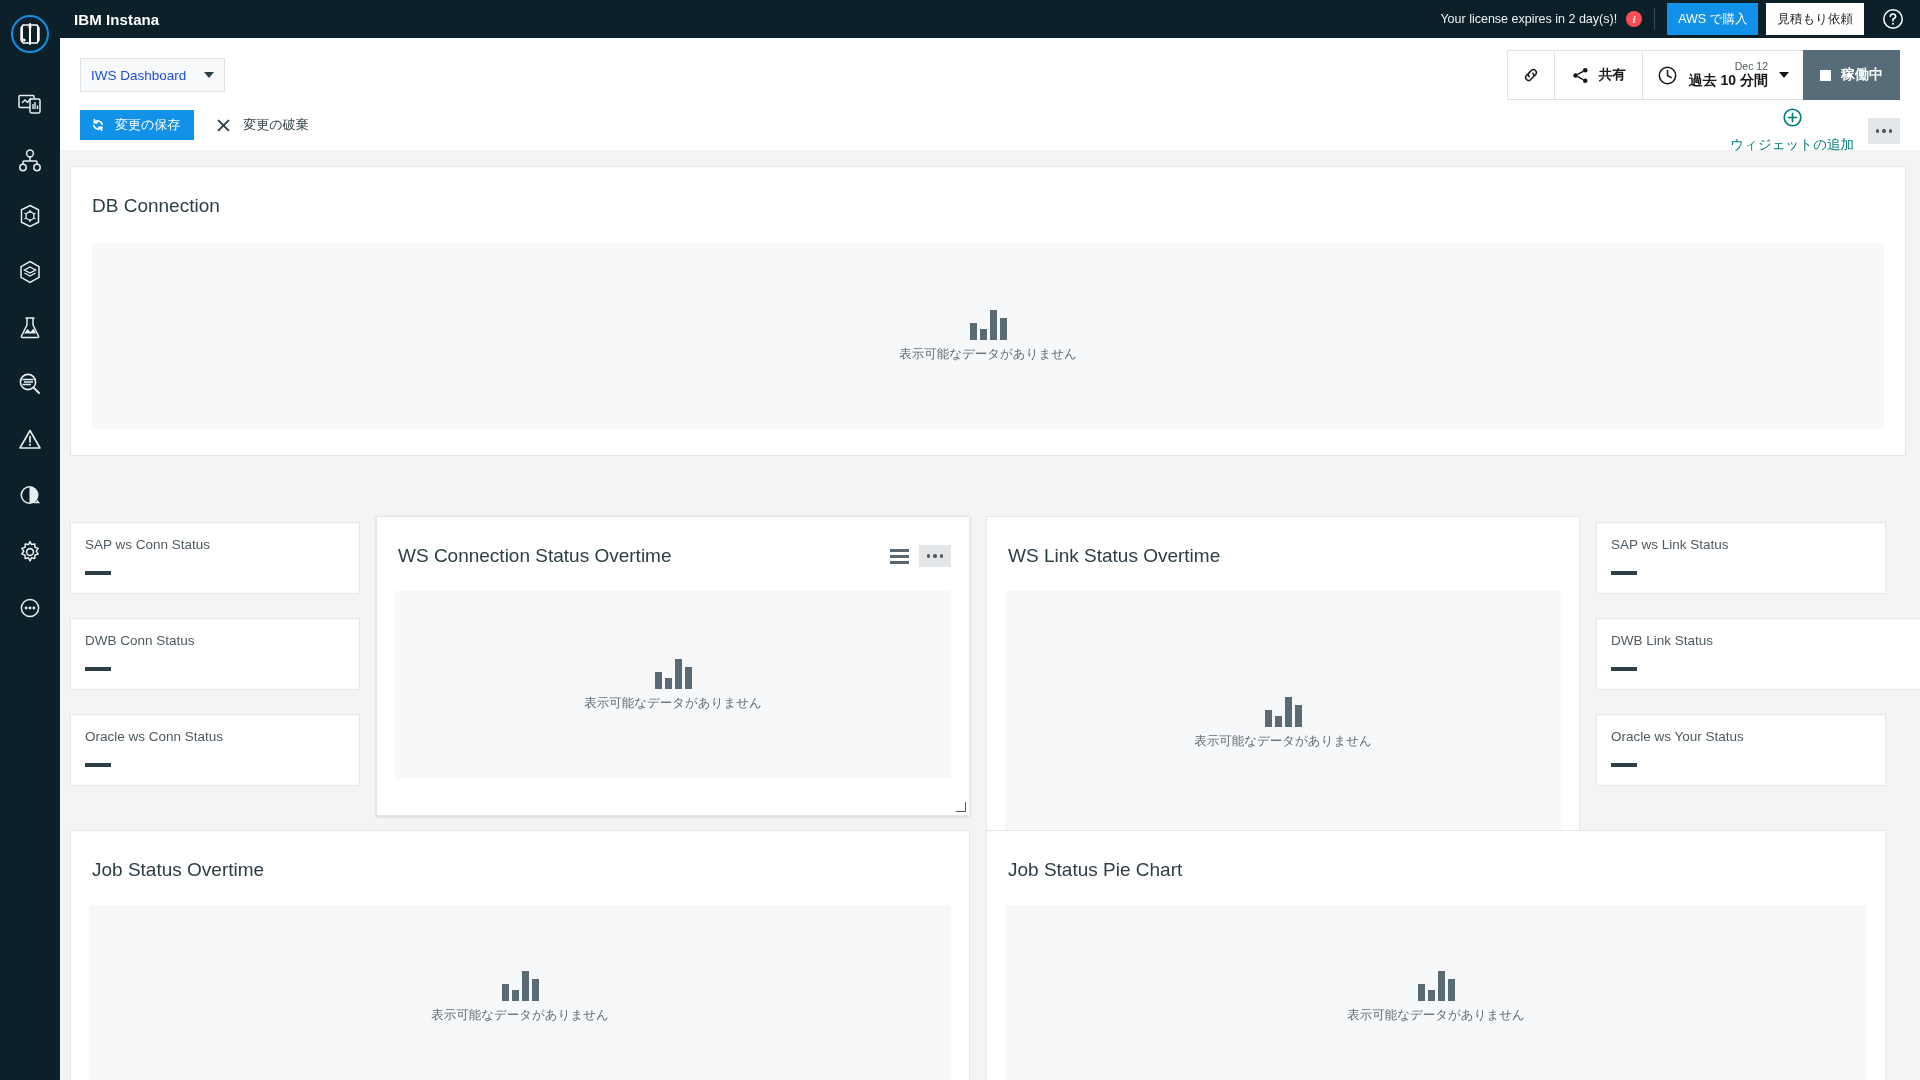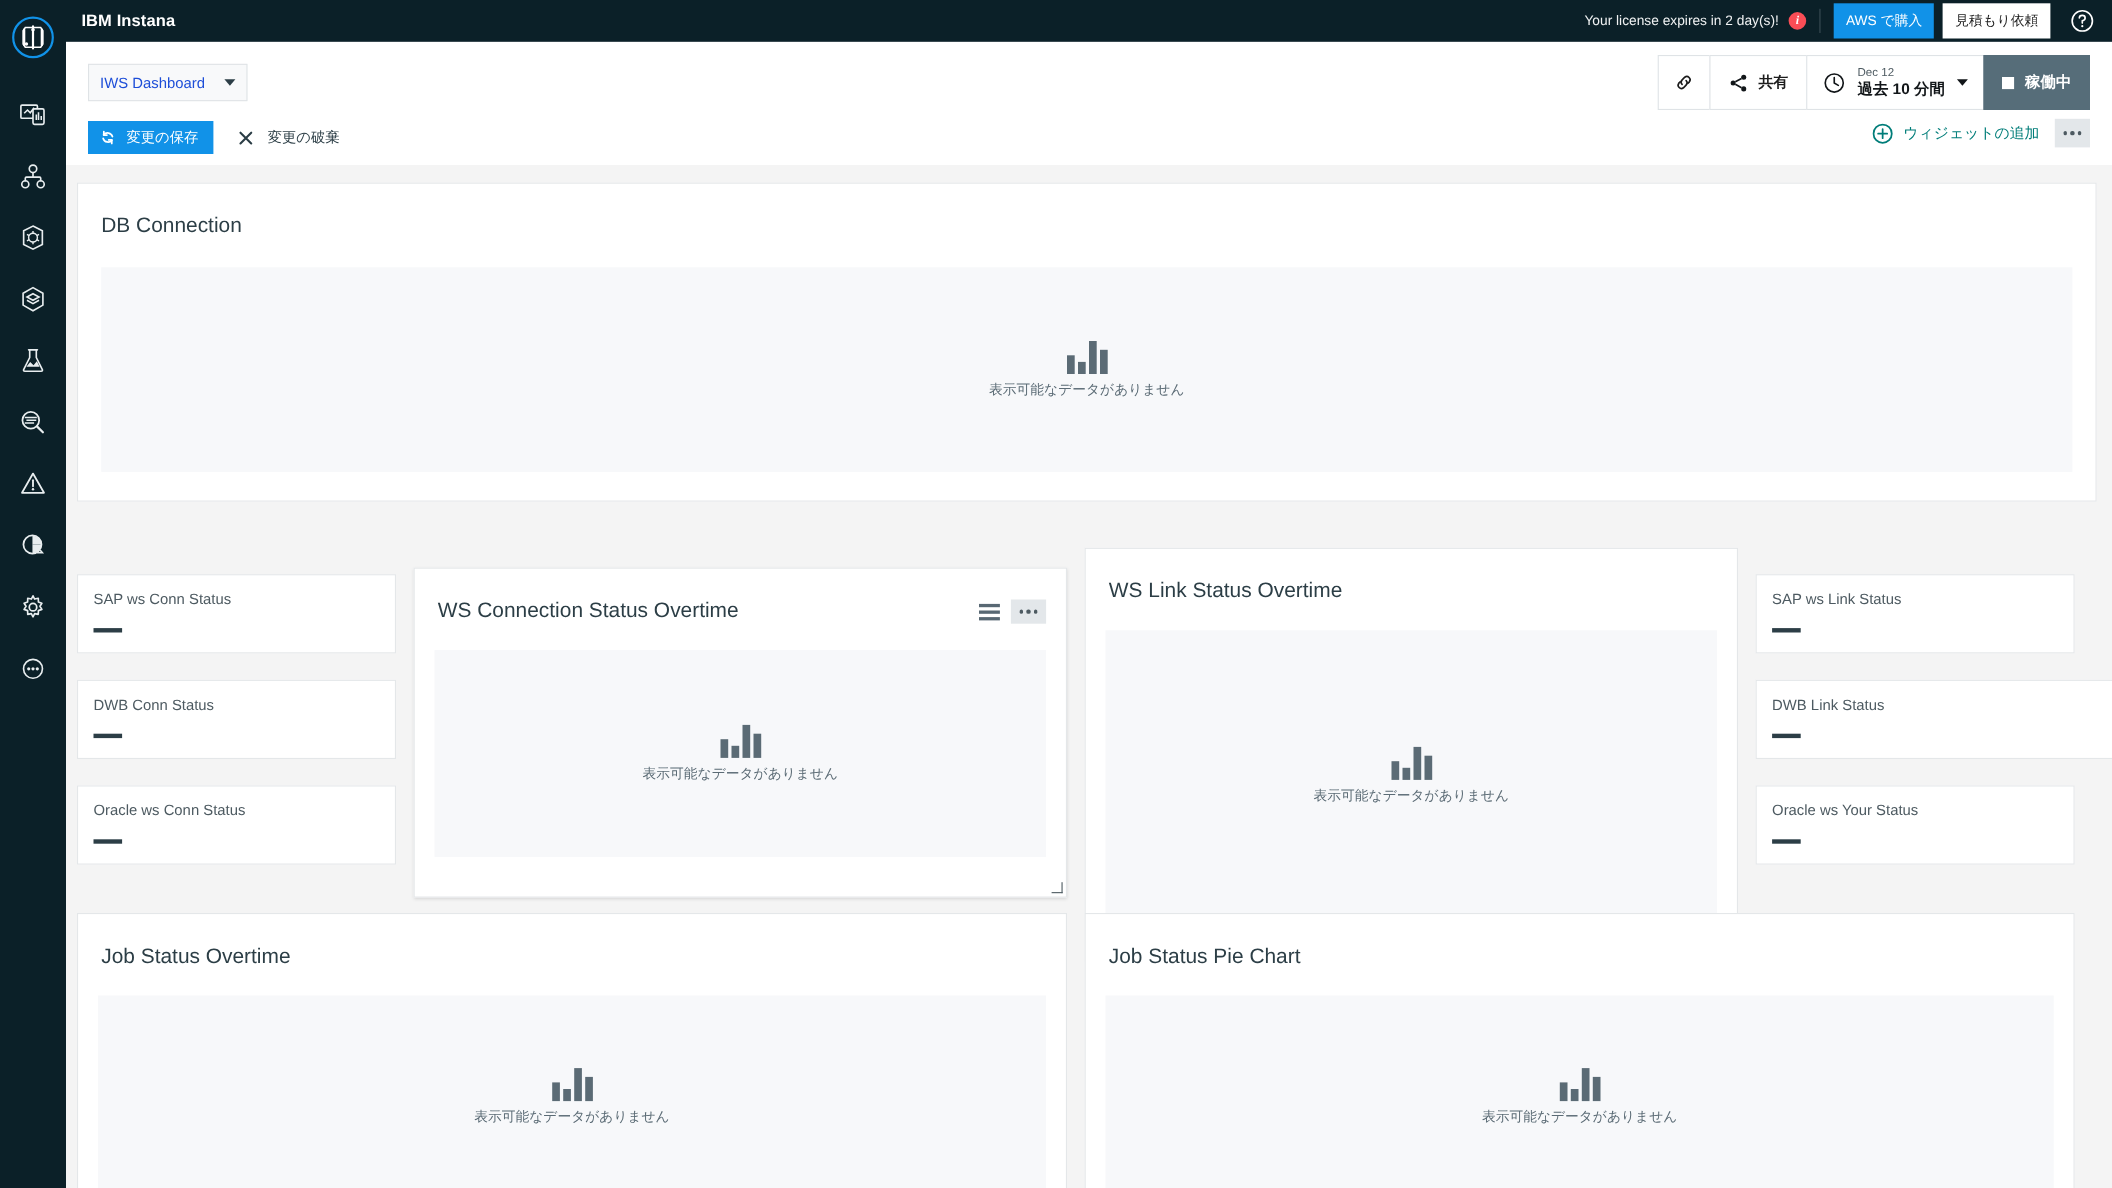--- a/index.html
+++ b/index.html
@@ -110,39 +110,39 @@
     display: flex; align-items: stretch;
   }
   .tool-box {
     height: 50px; border: 1px solid #dfe3e6; background: #fff;
     display: flex; align-items: center; justify-content: center;
     cursor: pointer; margin-left: -1px;
   }
   #link-box { width: 48px; }
   #share-box { padding: 0 16px; gap: 9px; font-size: 13.5px; color: #1c1c1c;
                 font-weight: bold; }
-  #time-box { padding: 0 14px; gap: 11px; }
+  #time-box { padding: 0 14px; gap: 11px; text-align: right; }
   #time-label-wrap { display: flex; flex-direction: column; line-height: 1.12; }
   #time-date { font-size: 10.5px; color: #4d5a61; }
   #time-range { font-size: 14px; color: #121619; font-weight: bold; white-space: nowrap; }
   #live-box {
     height: 50px; padding: 0 17px; background: #566d79; color: #fff;
     display: flex; align-items: center; gap: 10px;
     font-size: 14px; font-weight: bold; cursor: pointer; margin-left: -1px;
     white-space: nowrap;
   }
   .live-square { width: 11px; height: 11px; background: #fff; }
 
   #widget-actions {
     position: absolute; right: 20px; top: 70px;
     display: flex; align-items: center; gap: 14px;
   }
   #add-widget {
     display: flex; align-items: center; gap: 9px;
-    color: #007d79; font-size: 13.5px; cursor: pointer;
+    color: #007d79; font-size: 13.5px; cursor: pointer; flex-direction: column;
   }
   #more-btn {
     width: 32px; height: 26px; background: #e3e7ea;
     display: flex; align-items: center; justify-content: center;
     cursor: pointer;
   }
   .dots { display: flex; gap: 3px; }
   .dots i { width: 3.5px; height: 3.5px; background: #4d5a61; border-radius: 50%; display: block; }
 
   
@@ -454,21 +454,21 @@
           <i></i>
           <i></i>
           <i></i>
           <i></i>
         </span>
       <span class="nodata-text">表示可能なデータがありません</span>
     </div>
     <span class="resize-handle"></span>
   </div>
 
-  <div class="widget" style="left:926px; top:348px; width:594px; height:376px;">
+  <div class="widget" style="left:926px; top:366px; width:594px; height:376px;">
     <div class="widget-title" style="position:absolute; left:21px; top:28px;">WS Link Status Overtime</div>
     <div class="nodata" style="left:18px; top:74px; right:18px; bottom:36px;">
       <span class="bars">
           <i></i>
           <i></i>
           <i></i>
           <i></i>
         </span>
       <span class="nodata-text">表示可能なデータがありません</span>
     </div>

